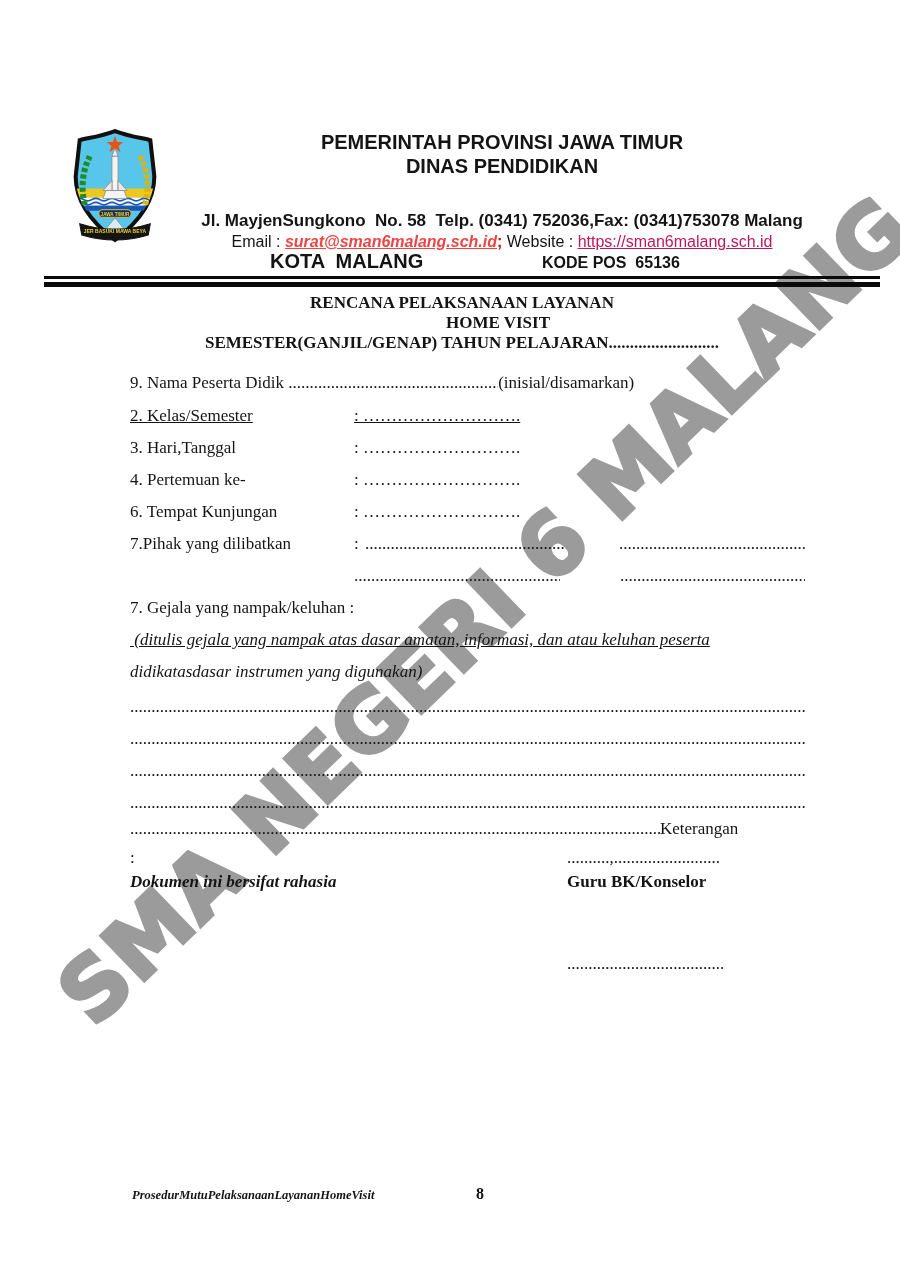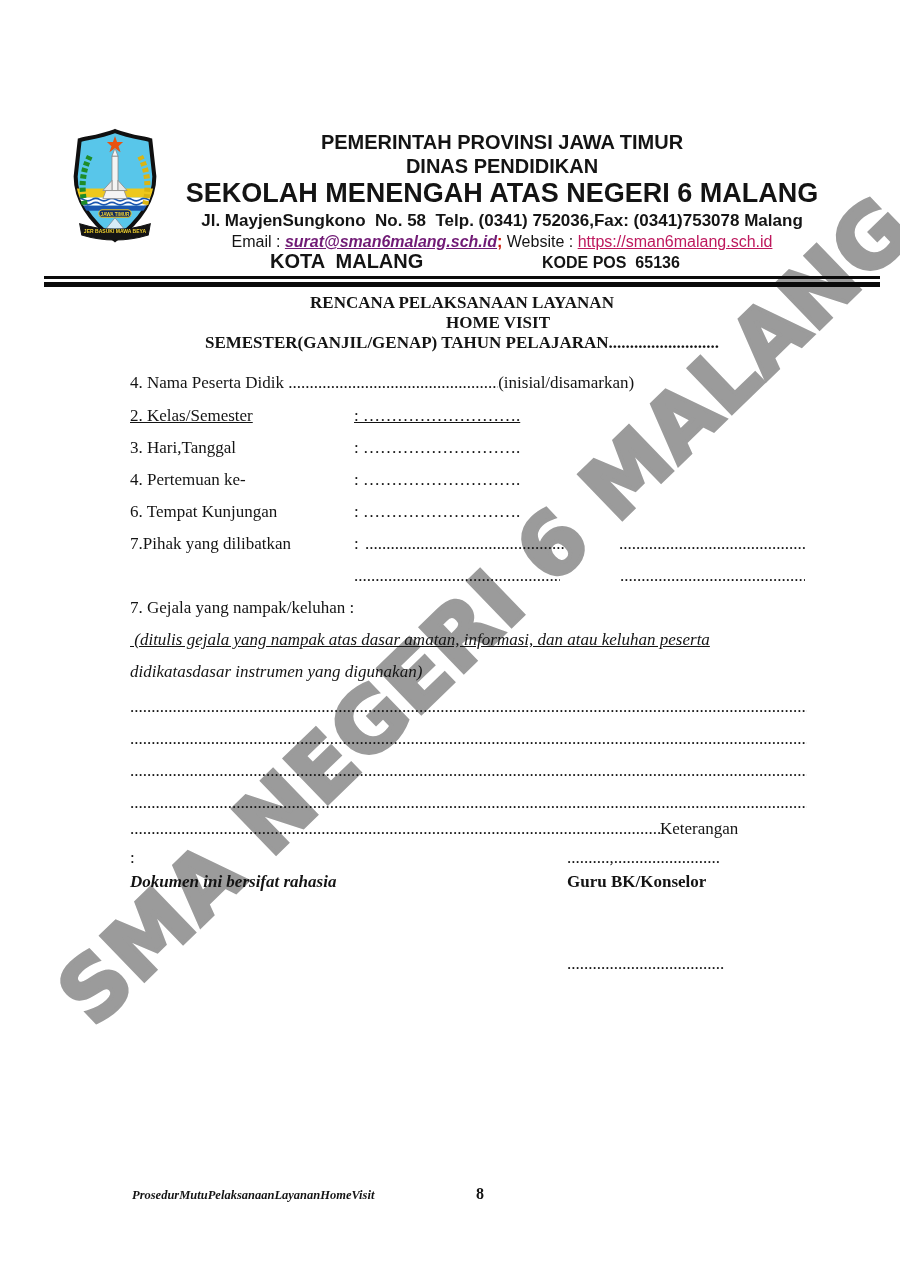--- a/index.html
+++ b/index.html
@@ -97,36 +97,35 @@
       </g>
       <polygon points="36,100 45,89 54,100" fill="#d8ecf6" stroke="#7a8a96" stroke-width="0.8"></polygon>
       <g>
         <path d="M10,95 Q45,106 80,95 L78,106 Q45,116 12,106 Z" fill="#141414" stroke="#141414" stroke-width="1"></path>
         <text x="45" y="104.5" font-size="5" font-weight="bold" fill="#f2d230" text-anchor="middle" font-family="Liberation Sans, sans-serif">JER BASUKI MAWA BEYA</text>
       </g>
     </svg>
 
     <div class="abs hband h1 sans b">PEMERINTAH PROVINSI JAWA TIMUR</div>
     <div class="abs hband h2 sans b">DINAS PENDIDIKAN</div>
-    <div class="abs hband h3 sans b">SEKOLAH MENENGAH ATAS NEGERI 6 MALANG</div>
     <div class="abs hband h4 sans b pre">Jl. MayjenSungkono  No. 58  Telp. (0341) 752036,Fax: (0341)753078 Malang</div>
     <div class="abs hband h5 sans">
-      <span class="pre">Email : </span><a class="link b i" style="color:#701a75" href="#">surat@sman6malang.sch.id</a><span class="b" style="color:#cc1100">;</span><span class="pre"> Website : </span><a class="link" style="color:#be185d" href="#">https://sman6malang.sch.id</a>
+      <span class="pre">Email : </span><a class="link b i" style="color:#ef4444" href="#">surat@sman6malang.sch.id</a><span class="b" style="color:#cc1100">;</span><span class="pre"> Website : </span><a class="link" style="color:#be185d" href="#">https://sman6malang.sch.id</a>
     </div>
     <div class="abs city sans b pre">KOTA  MALANG</div>
     <div class="abs postal sans b pre">KODE POS  65136</div>
     <div class="abs rule-thin"></div>
     <div class="abs rule-thick"></div>
 
     <div class="abs t t1">RENCANA PELAKSANAAN LAYANAN</div>
     <div class="abs t t2">HOME VISIT</div>
     <div class="abs t t3">SEMESTER(GANJIL/GENAP) TAHUN PELAJARAN..........................</div>
 
     <div class="abs row lab r1">
-      <span>4. Nama Peserta Didik </span><span class="dots" style="width:210px">............................................................</span><span>(inisial/disamarkan)</span>
+      <span>9. Nama Peserta Didik </span><span class="dots" style="width:210px">............................................................</span><span>(inisial/disamarkan)</span>
     </div>
 
     <div class="abs row lab r2">2. Kelas/Semester</div>
     <div class="abs row val r2 pre">: ……………………….</div>
     <div class="abs row lab r3">3. Hari,Tanggal</div>
     <div class="abs row val r3 pre">: ……………………….</div>
     <div class="abs row lab r4">4. Pertemuan ke-</div>
     <div class="abs row val r4 pre">: ……………………….</div>
     <div class="abs row lab r5">6. Tempat Kunjungan</div>
     <div class="abs row val r5 pre">: ……………………….</div>

